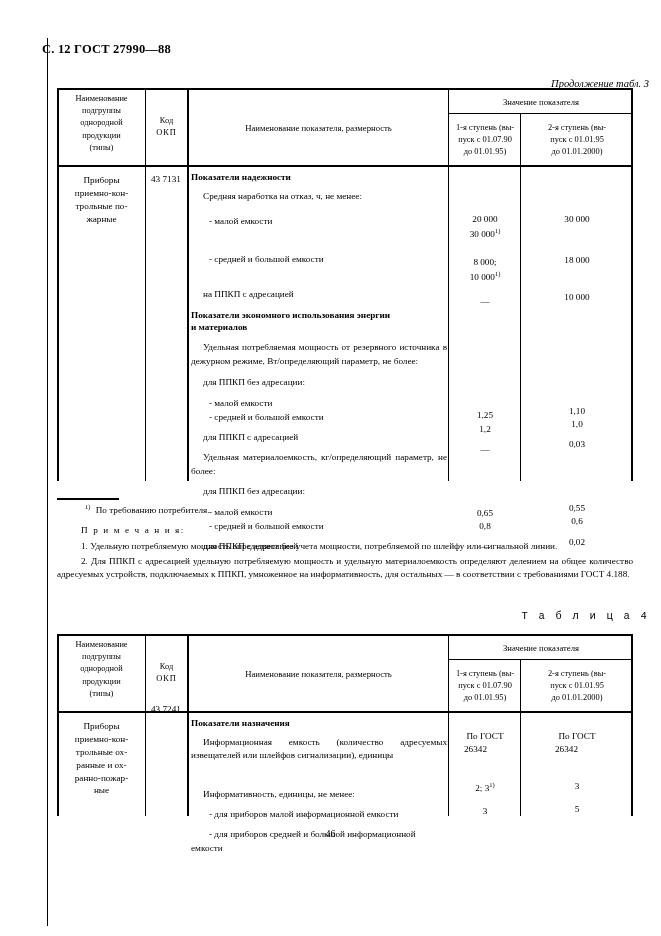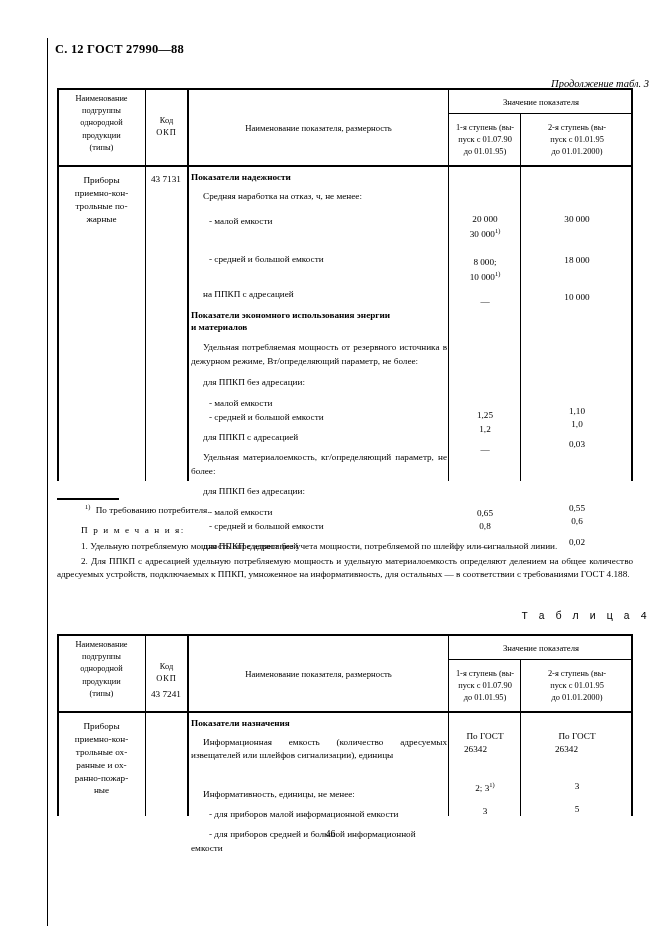--- a/index.html
+++ b/index.html
@@ -22,21 +22,21 @@
     left: 0; top: 0;
     width: 661px;
     height: 936px;
     box-sizing: border-box;
     padding: 0;
   }
 
   
   .page-header {
     position: absolute;
-    left: 55px;
+    left: 42px;
     top: 42px;
     font-size: 12.5px;
     font-weight: bold;
     letter-spacing: .2px;
     white-space: nowrap;
   }
 
   
   .page-rule {
     position: absolute;
@@ -344,21 +344,21 @@
 
     <div style="position:absolute; left:59px; top:716px; width:85px;" class="grp-name">
       <div>Приборы</div>
       <div>приемно-кон-</div>
       <div>трольные ох-</div>
       <div>ранные и ох-</div>
       <div>ранно-пожар-</div>
       <div>ные</div>
     </div>
 
-    <div style="position:absolute; left:148px; top:685px; width:38px;" class="okp">43 7241</div>
+    <div style="position:absolute; left:148px; top:700px; width:38px;" class="okp">43 7241</div>
 
     <div style="position:absolute; left:191px; top:714px; width:256px;">
       <div class="sub-title">Показатели назначения</div>
       <div class="para" style="margin-top:6px">Информационная емкость (количество адресуемых извещателей или шлейфов сигнализации), единицы</div>
       <div class="para-c" style="margin-top:25px">Информативность, единицы, не менее:</div>
       <div class="item" style="margin-top:7px">- для приборов малой информационной емкости</div>
       <div class="item" style="margin-top:7px">- для приборов средней и большой информационной емкости</div>
     </div>
 
     <div style="position:absolute; left:450px; top:714px; width:70px;">

